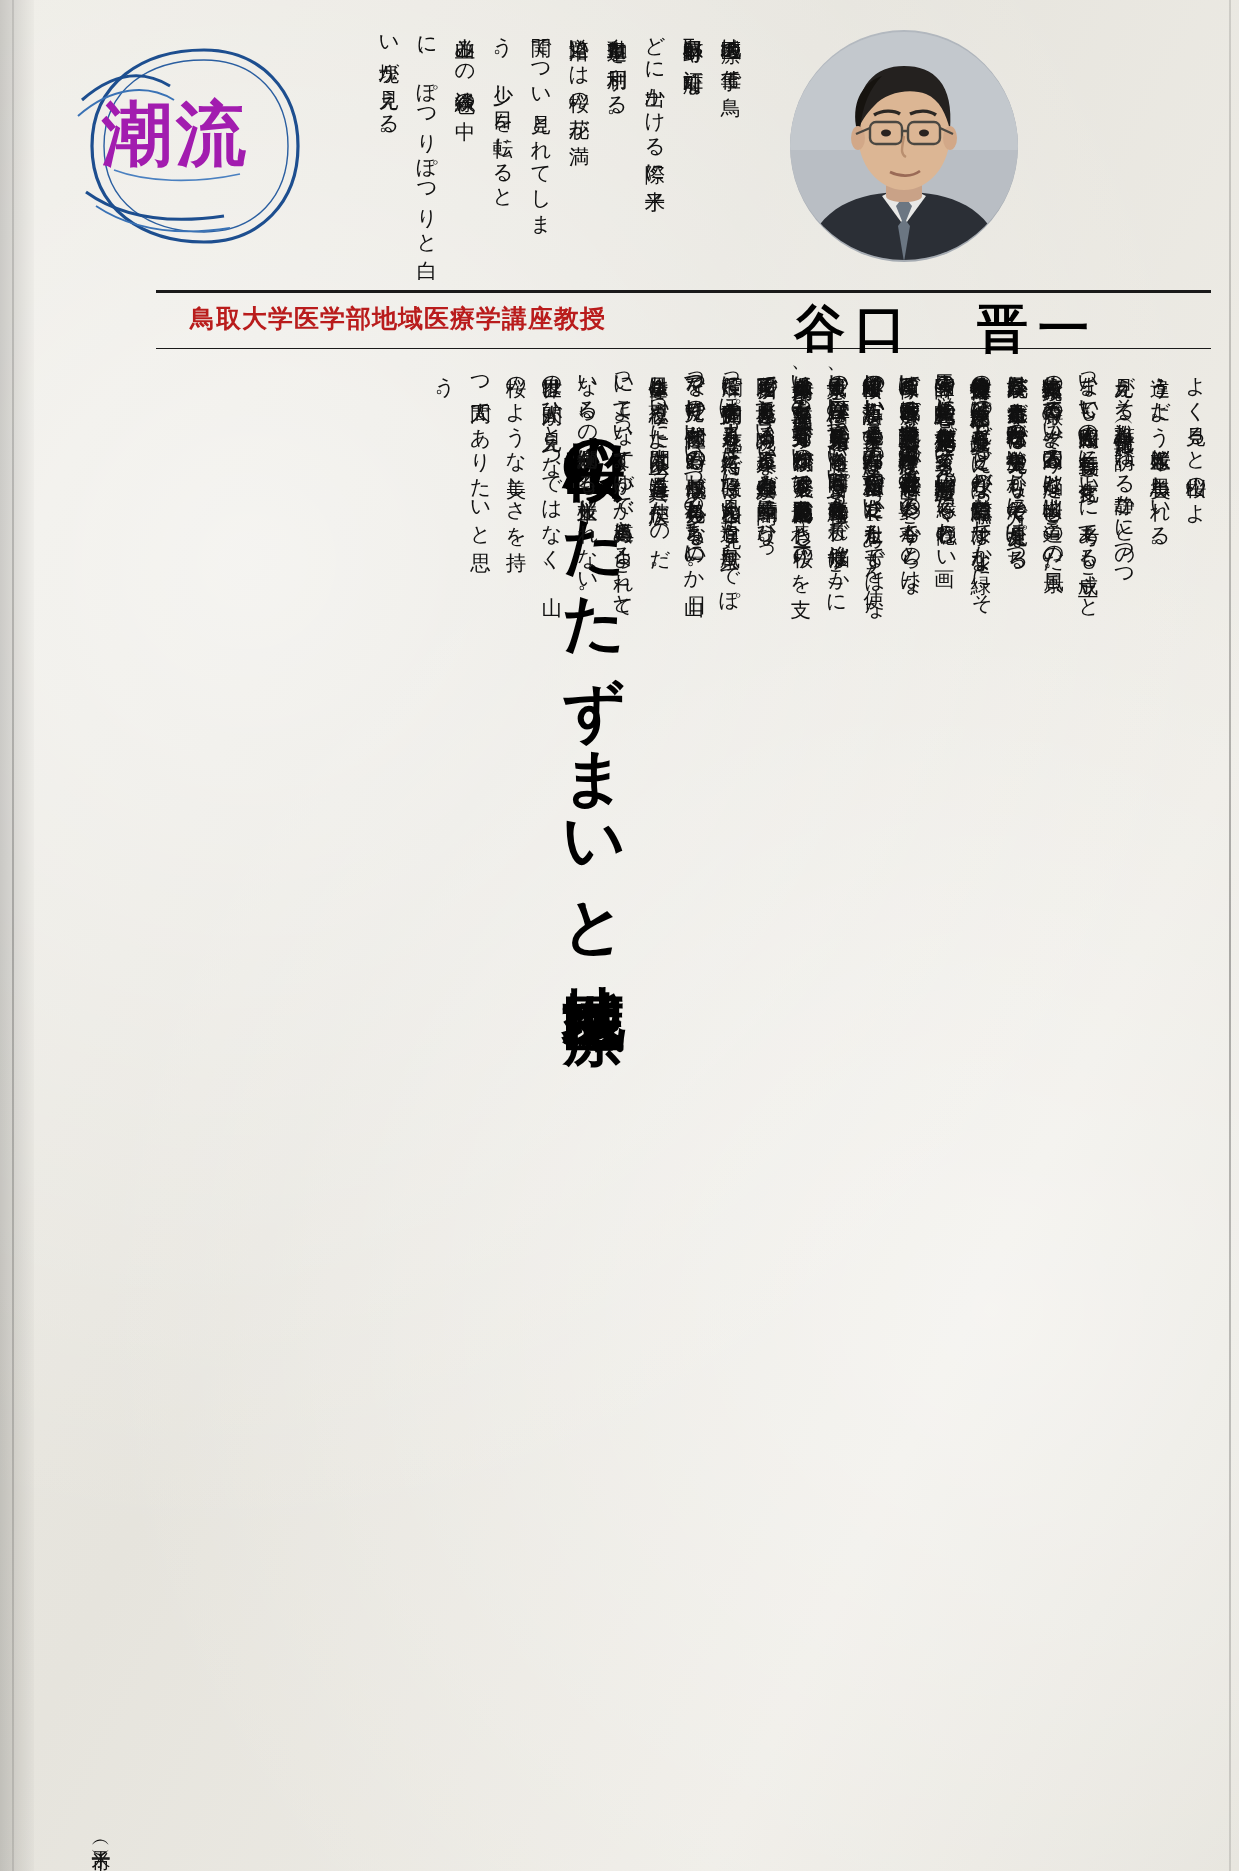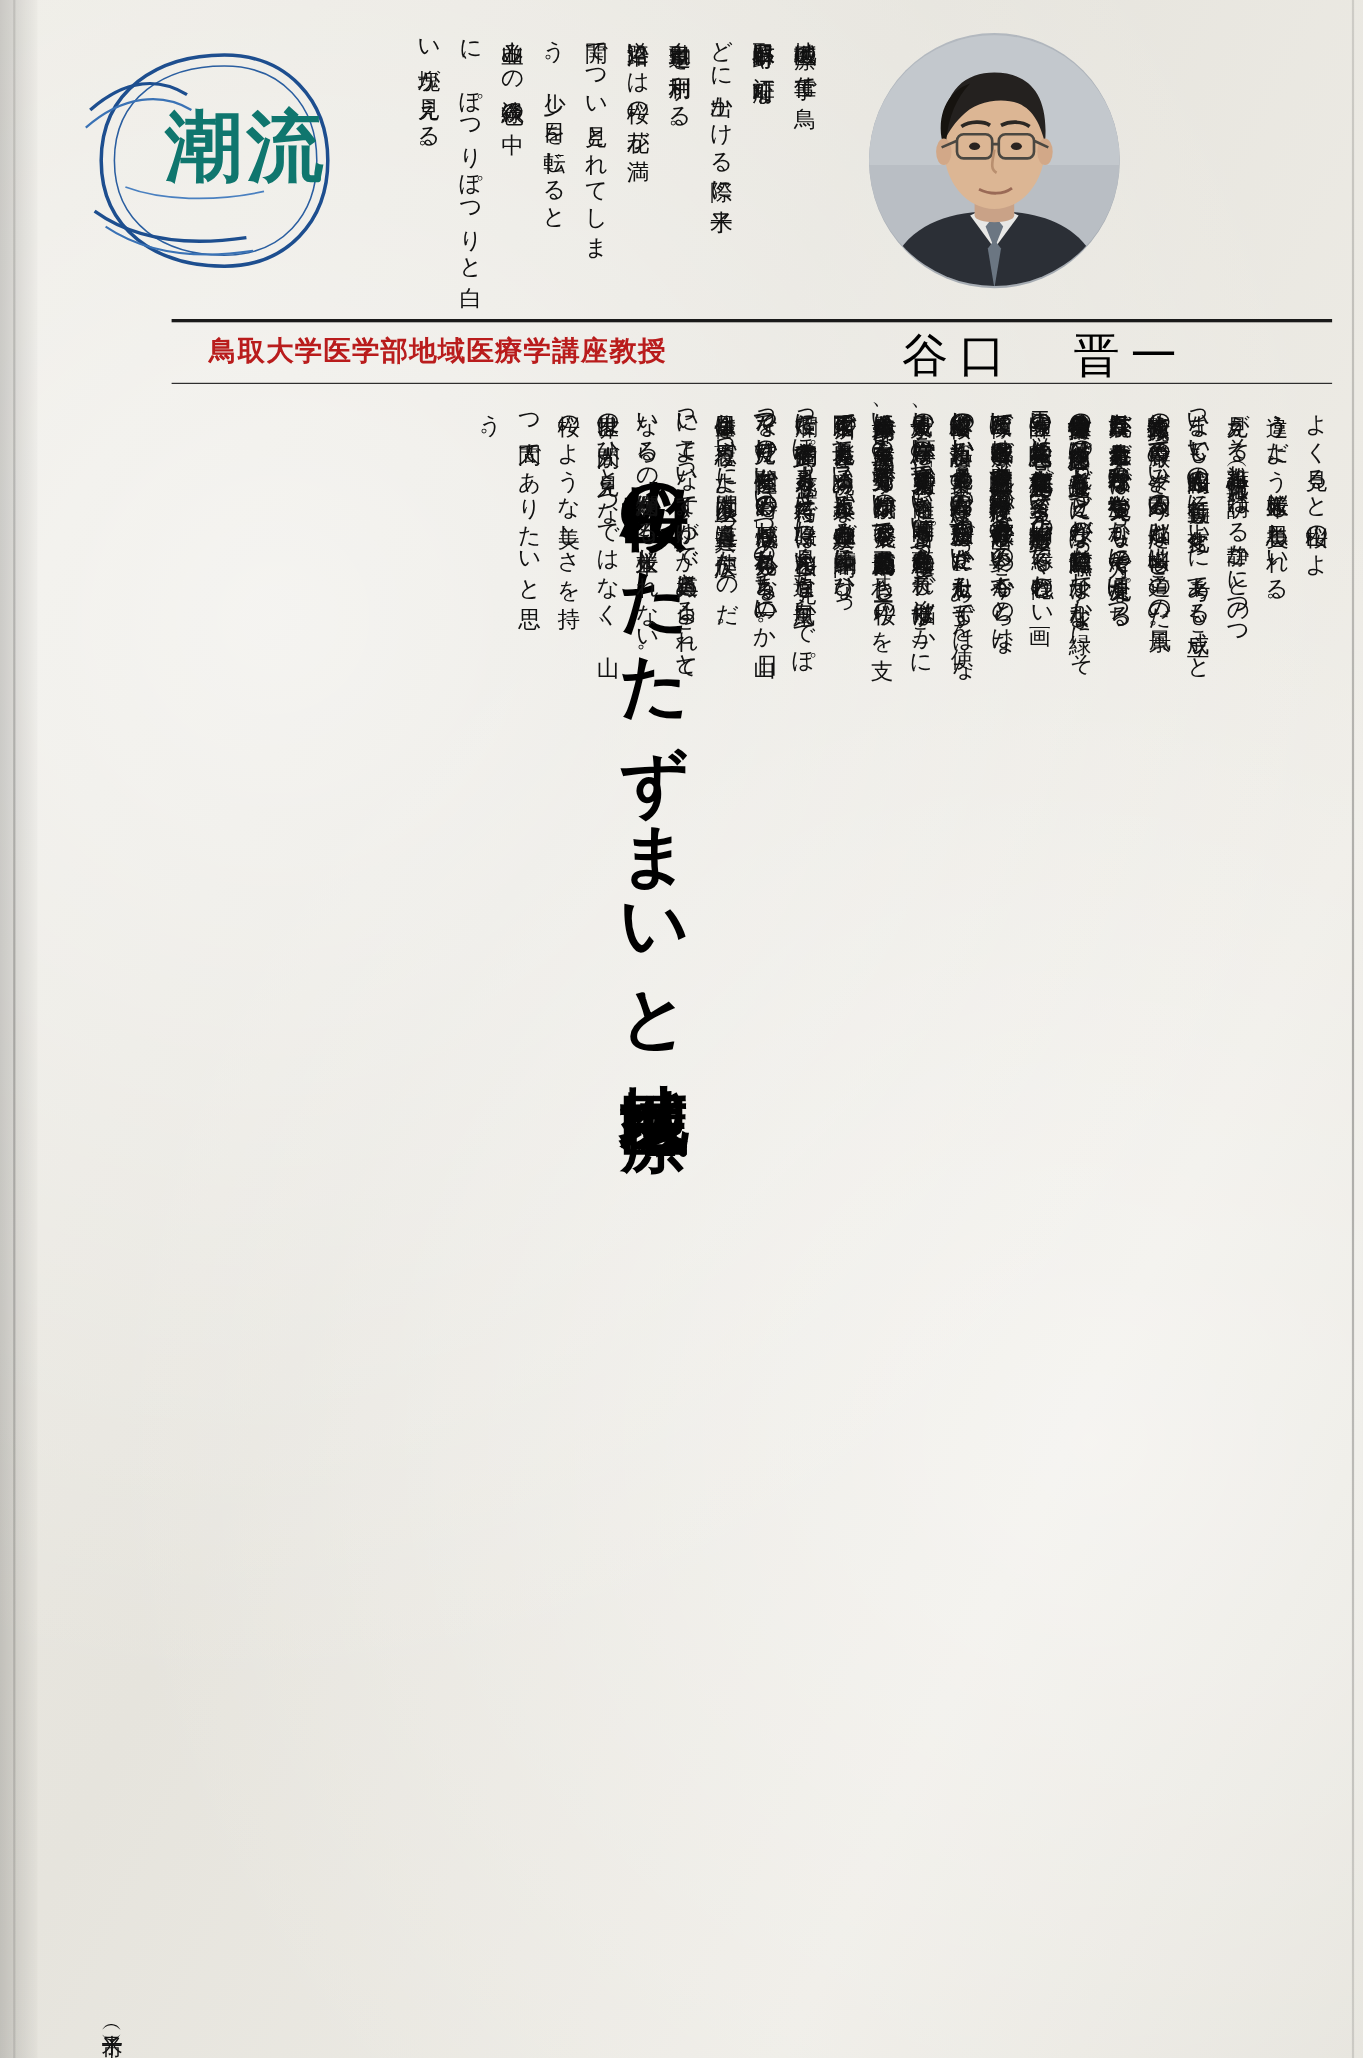--- a/index.html
+++ b/index.html
@@ -57,25 +57,25 @@
     left: 0;
     top: 0;
     width: 232px;
     height: 208px;
   }
   .logo-text {
     position: absolute;
     left: 28px;
     top: 52px;
     width: 196px;
-    text-align: right;
+    text-align: left;
     font-size: 70px;
     line-height: 82px;
     letter-spacing: 4px;
-    color: #0f766e;
+    color: #a21caf;
     font-family: "Liberation Serif", "DejaVu Serif", serif;
     font-weight: 700;
   }
 
   
   .lead {
     position: absolute;
     left: 300px;
     top: 8px;
     width: 420px;
@@ -130,26 +130,26 @@
     position: absolute;
     left: 160px;
     top: 288px;
     font-size: 25px;
     letter-spacing: 1px;
     color: #b91c1c;
     font-weight: 600;
   }
   .byline-name {
     position: absolute;
-    left: 790px;
+    left: 764px;
     top: 281px;
-    font-size: 42px;
+    font-size: 51px;
     letter-spacing: 10px;
     color: #000;
-    font-weight: 400;
+    font-weight: 700;
   }
 
   
   .headline {
     position: absolute;
     right: 582px;
     top: 372px;
     writing-mode: vertical-rl;
     text-orientation: upright;
     font-size: 62px;

